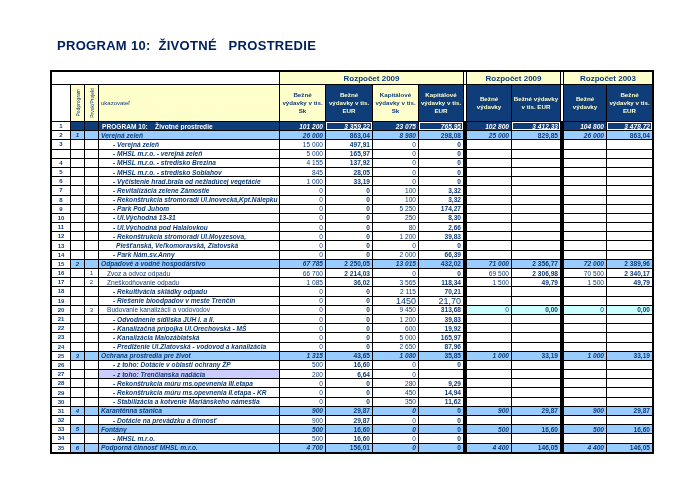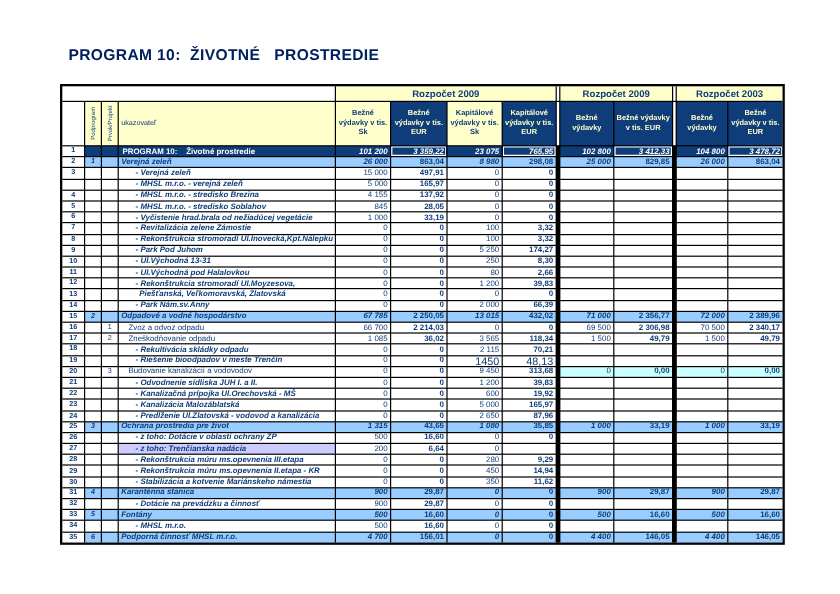--- a/index.html
+++ b/index.html
@@ -343,21 +343,21 @@
       <div class="c sep"></div>
       <div class="c v sk"></div>
       <div class="c v eur"></div>
       <div class="c numc">19</div>
       <div class="c ppc"></div>
       <div class="c prc"></div>
       <div class="c lbl detail">- Riešenie bioodpadov v meste Trenčín</div>
       <div class="c v sk">0</div>
       <div class="c v eur">0</div>
       <div class="c v sk big">1450</div>
-      <div class="c v eur big">48,13</div>
+      <div class="c v eur big">21,70</div>
       <div class="c sep"></div>
       <div class="c v sk"></div>
       <div class="c v eur"></div>
       <div class="c sep"></div>
       <div class="c v sk"></div>
       <div class="c v eur"></div>
       <div class="c numc">20</div>
       <div class="c ppc"></div>
       <div class="c prc">3</div>
       <div class="c lbl prvok">Budovanie kanalizácií a vodovodov</div>

